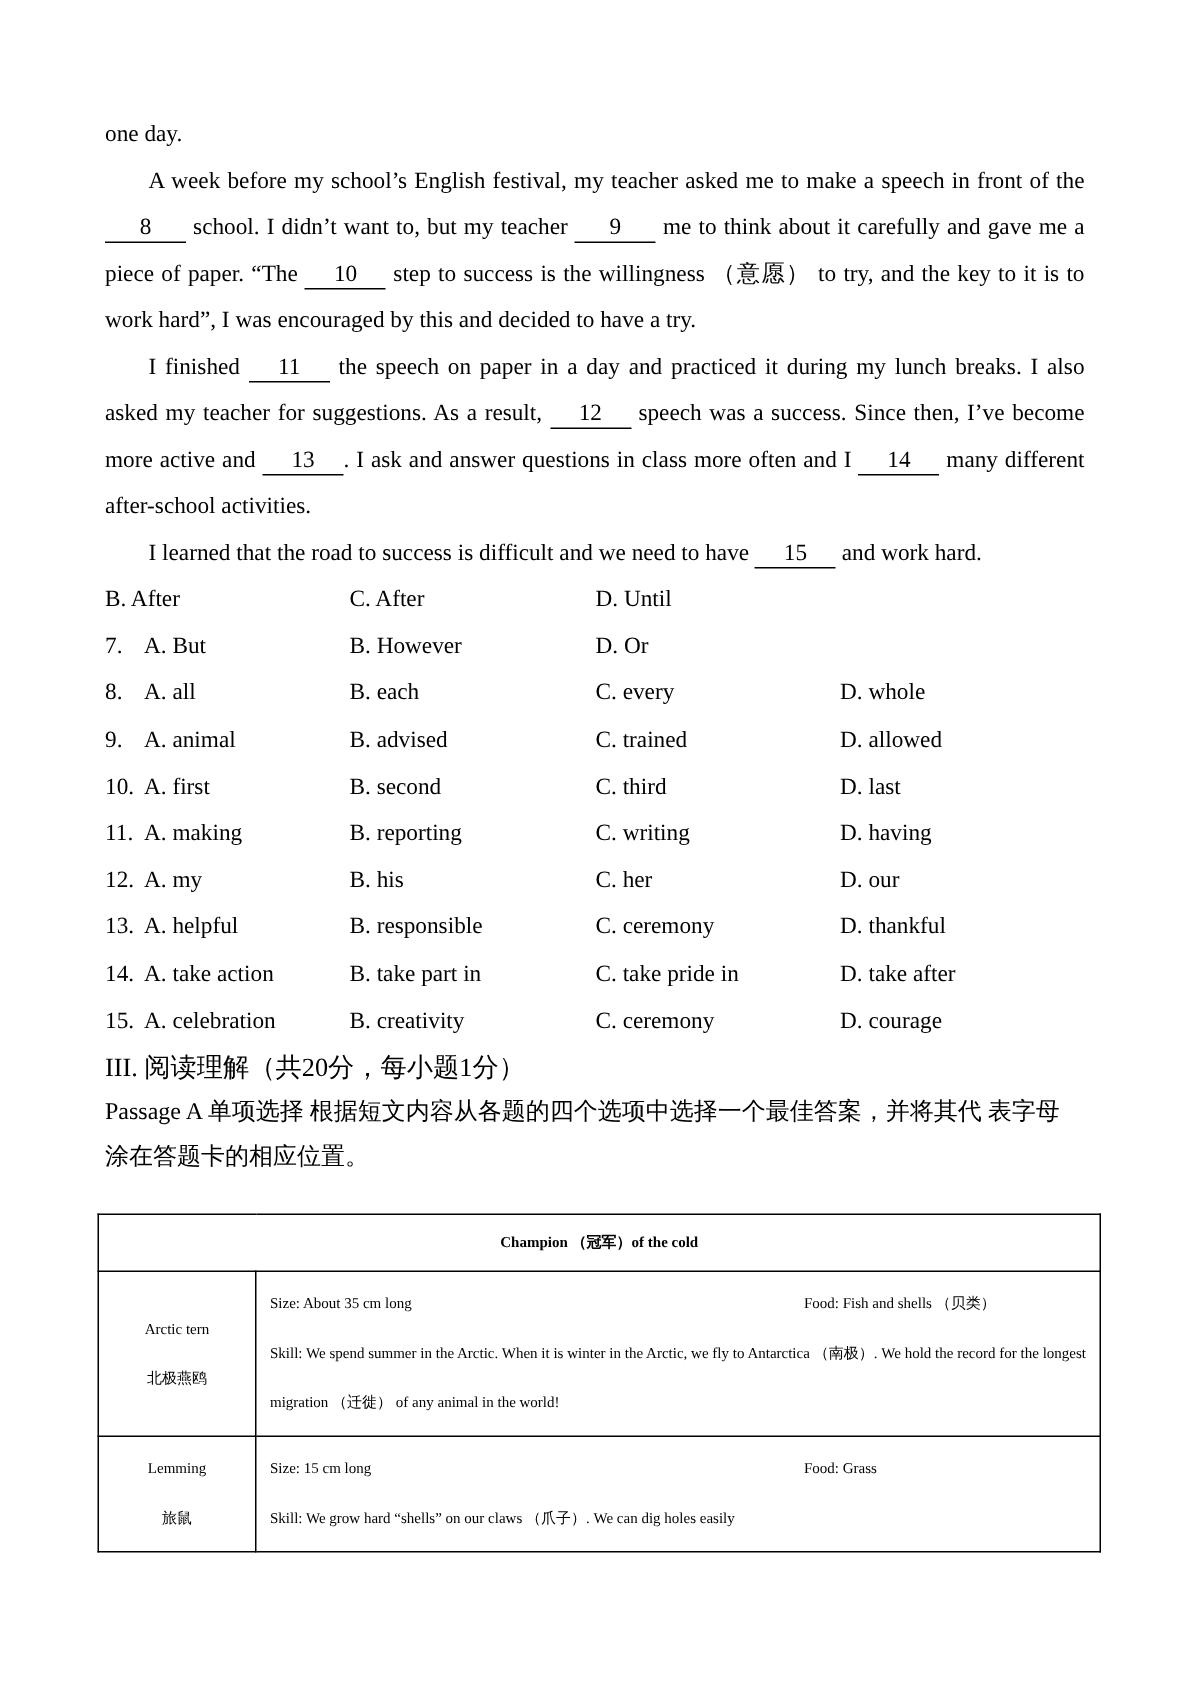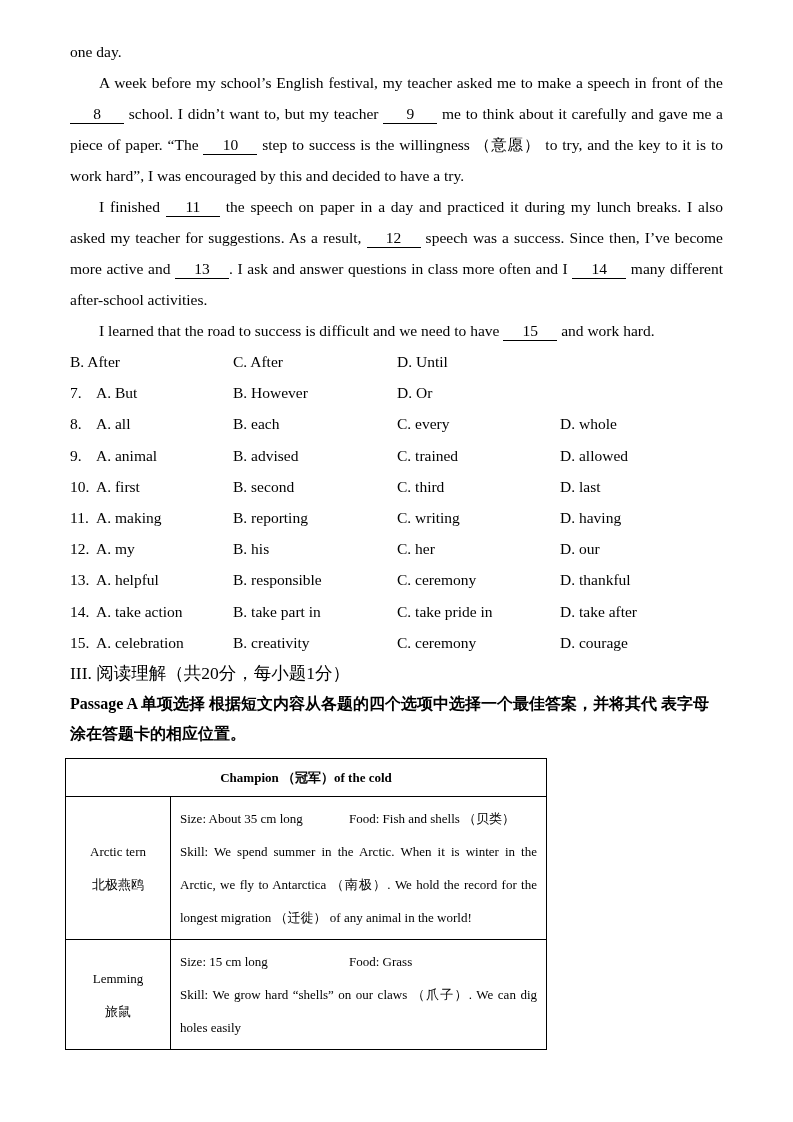--- a/index.html
+++ b/index.html
@@ -5,21 +5,21 @@
   * { margin: 0; padding: 0; box-sizing: border-box; }
   html, body { background: #ffffff; }
   body {
     width: 793px; height: 1122px;
     font-family: "Liberation Serif", "DejaVu Serif", serif;
     color: #000;
     overflow: hidden;
   }
   .page {
     width: 793px; height: 1122px;
-    padding: 36px 70px 0 70px;
+    padding: 74px 70px 0 70px;
     font-size: 15.5px;
     line-height: 31px;
   }
   .opening { text-indent: 0; }
   .para { text-align: justify; text-indent: 29px; }
   .blank {
     display: inline-block;
     min-width: 54px;
     text-align: center;
     text-indent: 0;
@@ -33,30 +33,30 @@
     line-height: 31.2px;
   }
   .q-num { display: inline-block; width: 26px; }
   .section-heading {
     font-weight: normal;
     font-size: 17.5px;
     line-height: 31px;
     font-family: "Liberation Serif", "DejaVu Serif", serif;
   }
   .passage-intro {
-    font-weight: bold;
+    font-weight: normal;
     font-size: 16px;
     line-height: 30px;
   }
   .animal-table {
     border-collapse: collapse;
-    width: 482px;
+    width: 669px;
     margin-left: -5px;
-    margin-top: 9px;
-    font-size: 13px;
+    margin-top: 22px;
+    font-size: 10px;
     line-height: 33px;
   }
   .animal-table th, .animal-table td { border: 1px solid #000; }
   .animal-table th {
     height: 38px;
     font-weight: bold;
     text-align: center;
     line-height: 20px;
   }
   .animal-name {

